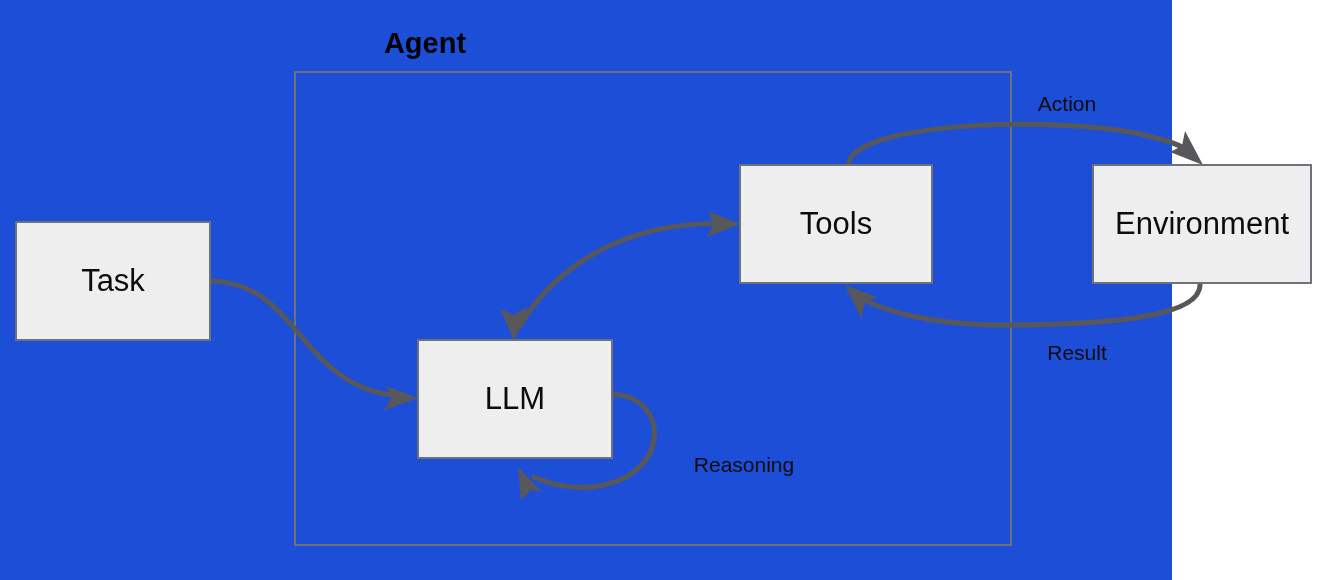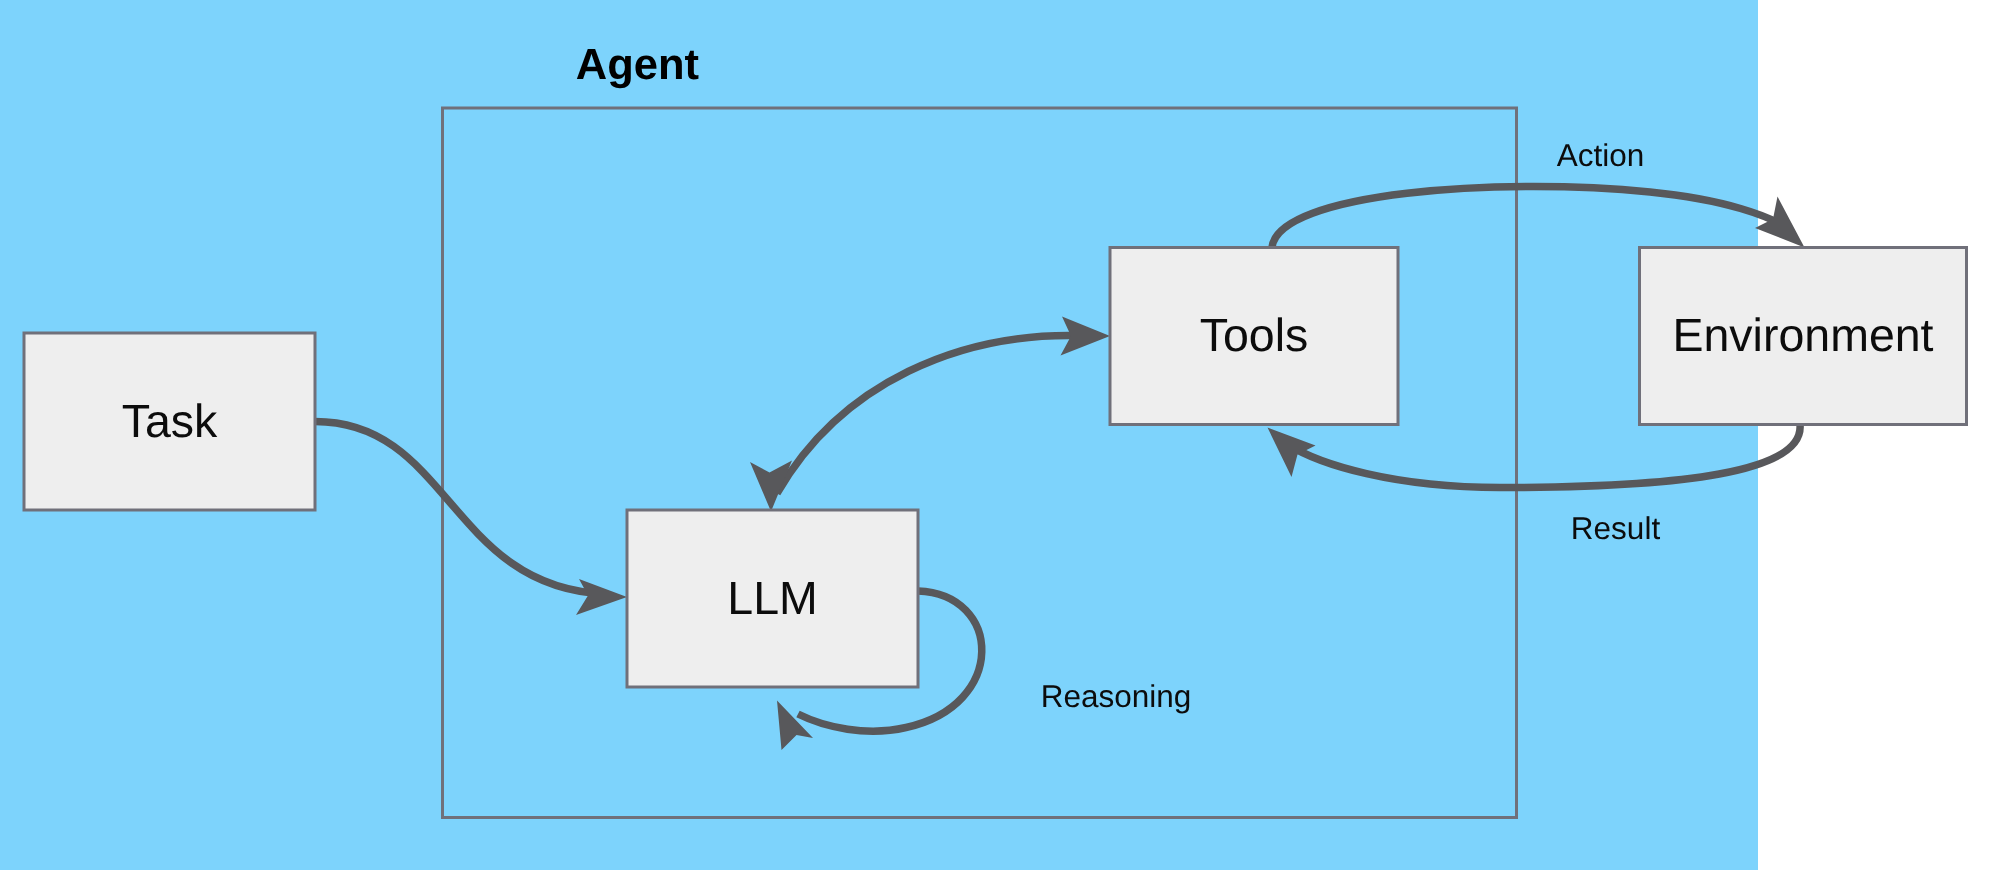--- a/index.html
+++ b/index.html
@@ -10,21 +10,21 @@
   body {
     width: 1328px;
     height: 580px;
     font-family: "Liberation Sans", sans-serif;
     overflow: hidden;
   }
   #diagram-root {
     position: relative;
     width: 1172px;
     height: 580px;
-    background: #7dd3fc;
+    background: #1d4ed8;
   }
   svg.canvas {
     position: absolute;
     top: 0;
     left: 0;
     width: 1328px;
     height: 580px;
     display: block;
   }
   .node-rect {

